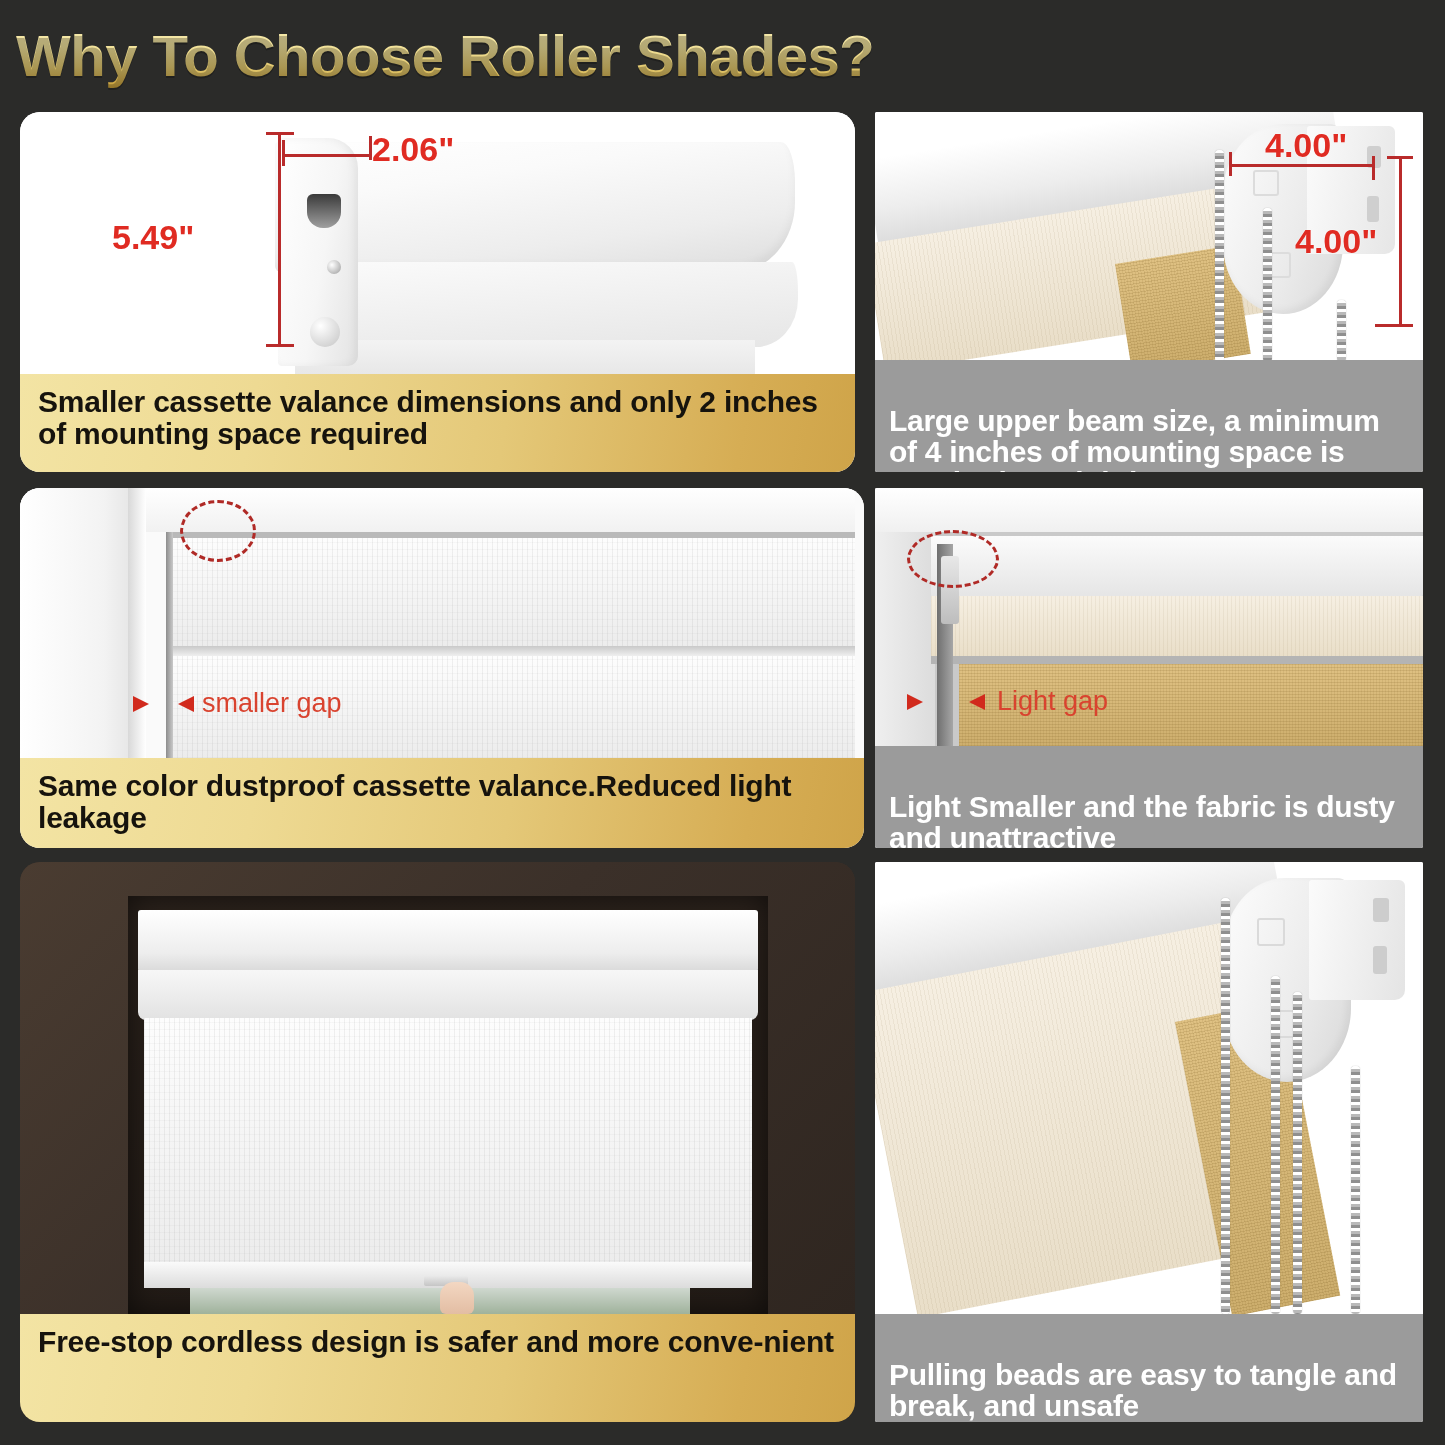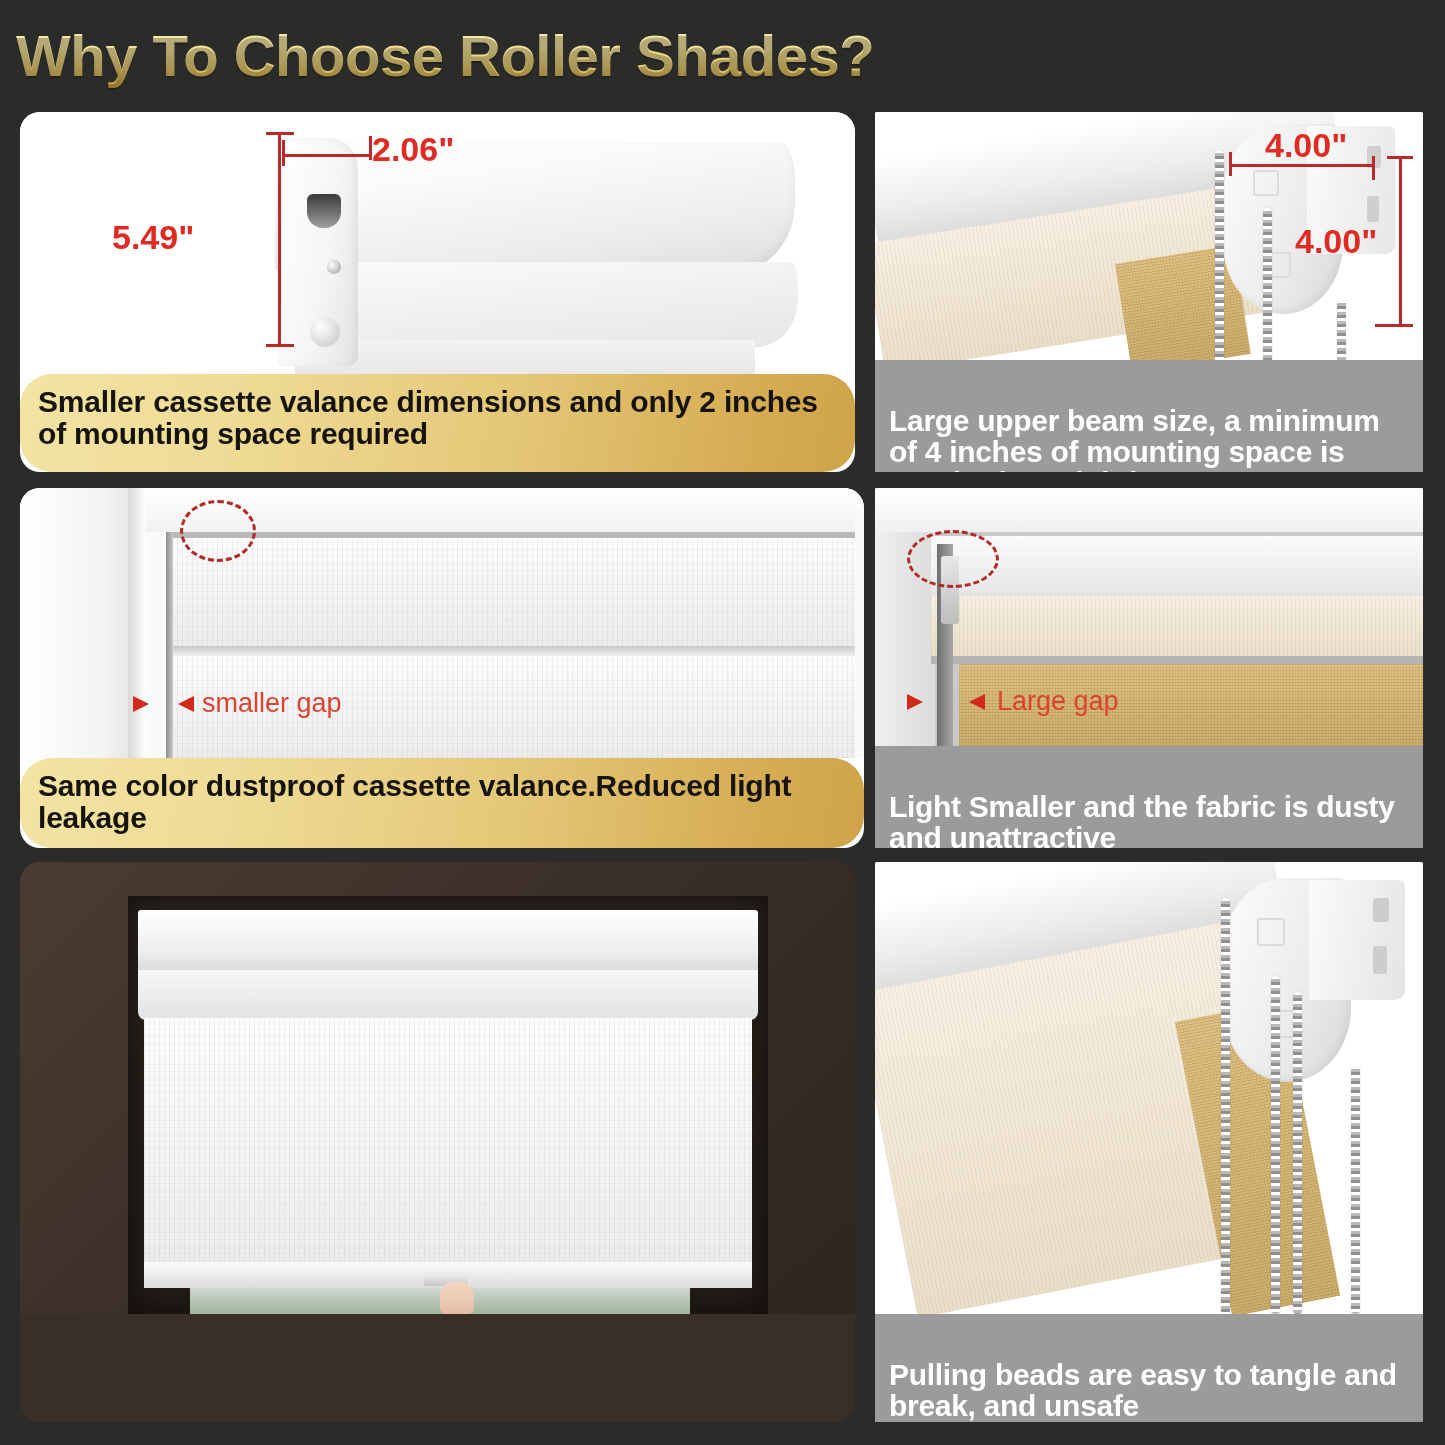--- a/index.html
+++ b/index.html
@@ -31,21 +31,20 @@
 
   
   .cap{
     position:absolute;left:0;right:0;bottom:0;
     box-sizing:border-box;
     display:flex;align-items:flex-start;
   }
   .cap.gold{
     background:linear-gradient(100deg,#f3e4a4 0%,#eeda93 28%,#e4c878 58%,#d6ad54 86%,#cfa449 100%);
     padding:12px 16px 10px 18px;
-    border-radius:32px;
   }
   .cap.gold .captxt{
     color:#16130d;font-weight:bold;font-size:30px;line-height:1.06;
     letter-spacing:-0.2px;
   }
   .cap.gray{
     background:#9b9b9b;
     padding:8px 12px 8px 14px;
   }
   .cap.gray .captxt{
@@ -225,21 +224,21 @@
       <div style="position:absolute;left:84px;top:176px;width:464px;height:82px;" class="fabric-tan"></div>
       <div style="position:absolute;left:62px;top:56px;width:16px;height:202px;
                   background:linear-gradient(90deg,#6f6f6f,#a6a6a6);"></div>
       <div style="position:absolute;left:66px;top:68px;width:18px;height:68px;border-radius:3px;
                   background:linear-gradient(180deg,#e8e8e8,#bdbdbd);"></div>
 
       <div class="dashcirc" style="left:32px;top:42px;width:86px;height:52px;"></div>
 
       <div class="arrow r" style="left:32px;top:206px;"></div>
       <div class="arrow l" style="left:94px;top:206px;"></div>
-      <div class="gaptxt" style="left:122px;top:198px;">Large gap</div>
+      <div class="gaptxt" style="left:122px;top:198px;">Light gap</div>
     </div>
     <div class="cap gray" style="height:102px;">
       <div class="captxt">Light Smaller and the fabric is dusty and unattractive</div>
     </div>
   </div>
 
   <div class="card left" style="left:20px;top:862px;width:835px;height:560px;background:#3a2f27;">
     <div class="photo" style="height:452px;background:linear-gradient(135deg,#4a3c31 0%,#3b3029 45%,#2f2620 100%);">
 
       <div style="position:absolute;left:108px;top:34px;width:640px;height:418px;
@@ -256,20 +255,23 @@
       <div style="position:absolute;left:124px;top:400px;width:608px;height:26px;
                   background:linear-gradient(180deg,#fafafa,#dcdcdc);"></div>
       <div style="position:absolute;left:404px;top:414px;width:44px;height:10px;border-radius:2px;
                   background:linear-gradient(180deg,#e9e9e9,#c5c5c5);"></div>
 
       <div style="position:absolute;left:170px;top:426px;width:500px;height:26px;
                   background:linear-gradient(180deg,#cfd8cf,#9fb29b);"></div>
 
       <div style="position:absolute;left:420px;top:420px;width:34px;height:32px;border-radius:14px 14px 6px 6px;
                   background:linear-gradient(180deg,#f3d7c2,#e3bda3);"></div>
+    </div>
+    <div class="cap gold" style="height:108px;">
+      <div class="captxt">Free-stop cordless design is safer and more conve-nient</div>
     </div>
   </div>
 
   <div class="card right" style="left:875px;top:862px;width:548px;height:560px;">
     <div class="photo" style="height:452px;background:#ffffff;">
       <div style="position:absolute;left:-20px;top:46px;width:420px;height:90px;
                   transform:rotate(-11deg);transform-origin:left top;
                   background:linear-gradient(180deg,#ffffff,#ececec 60%,#dcdcdc);" class="fabric-white"></div>
       <div style="position:absolute;left:-20px;top:132px;width:400px;height:330px;
                   transform:rotate(-11deg);transform-origin:left top;" class="fabric-cream"></div>

